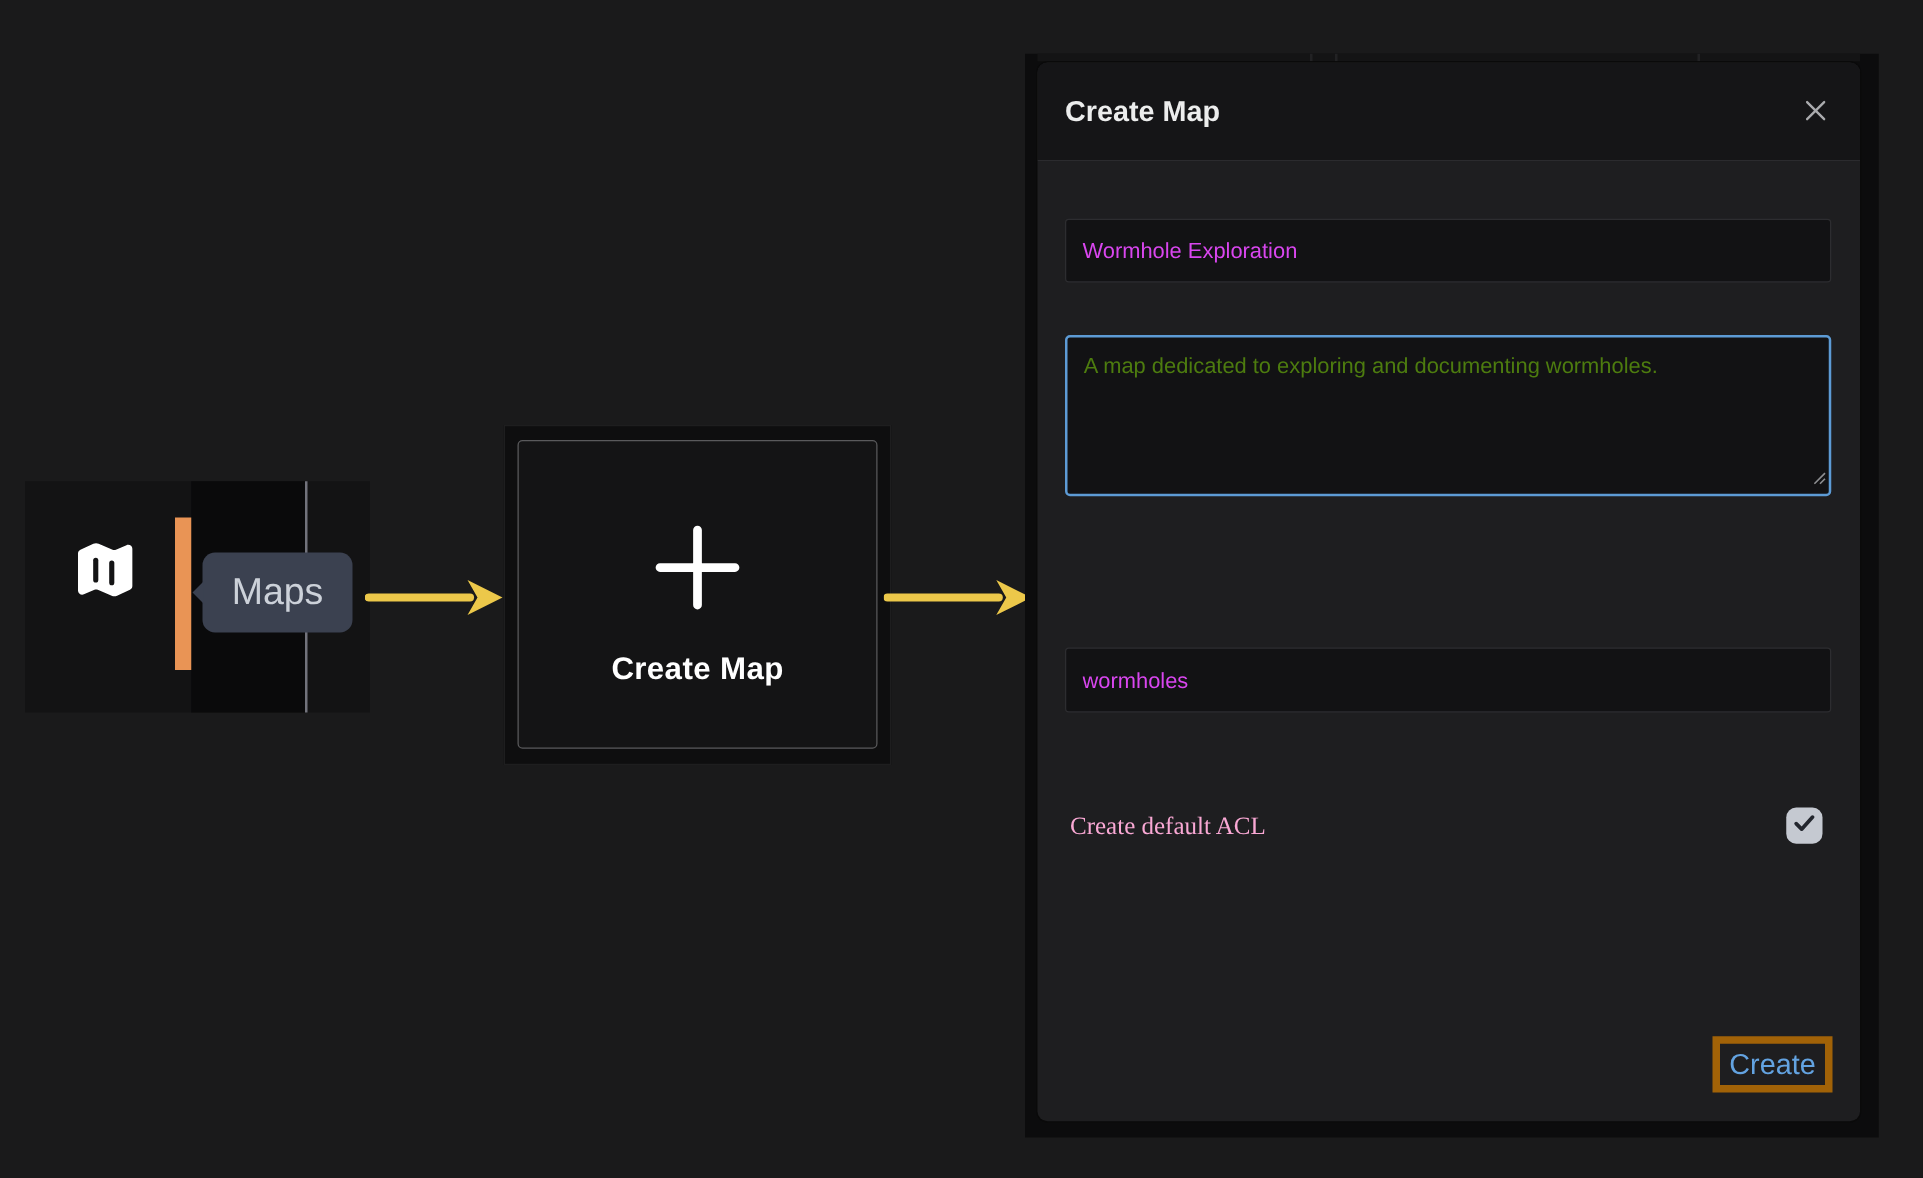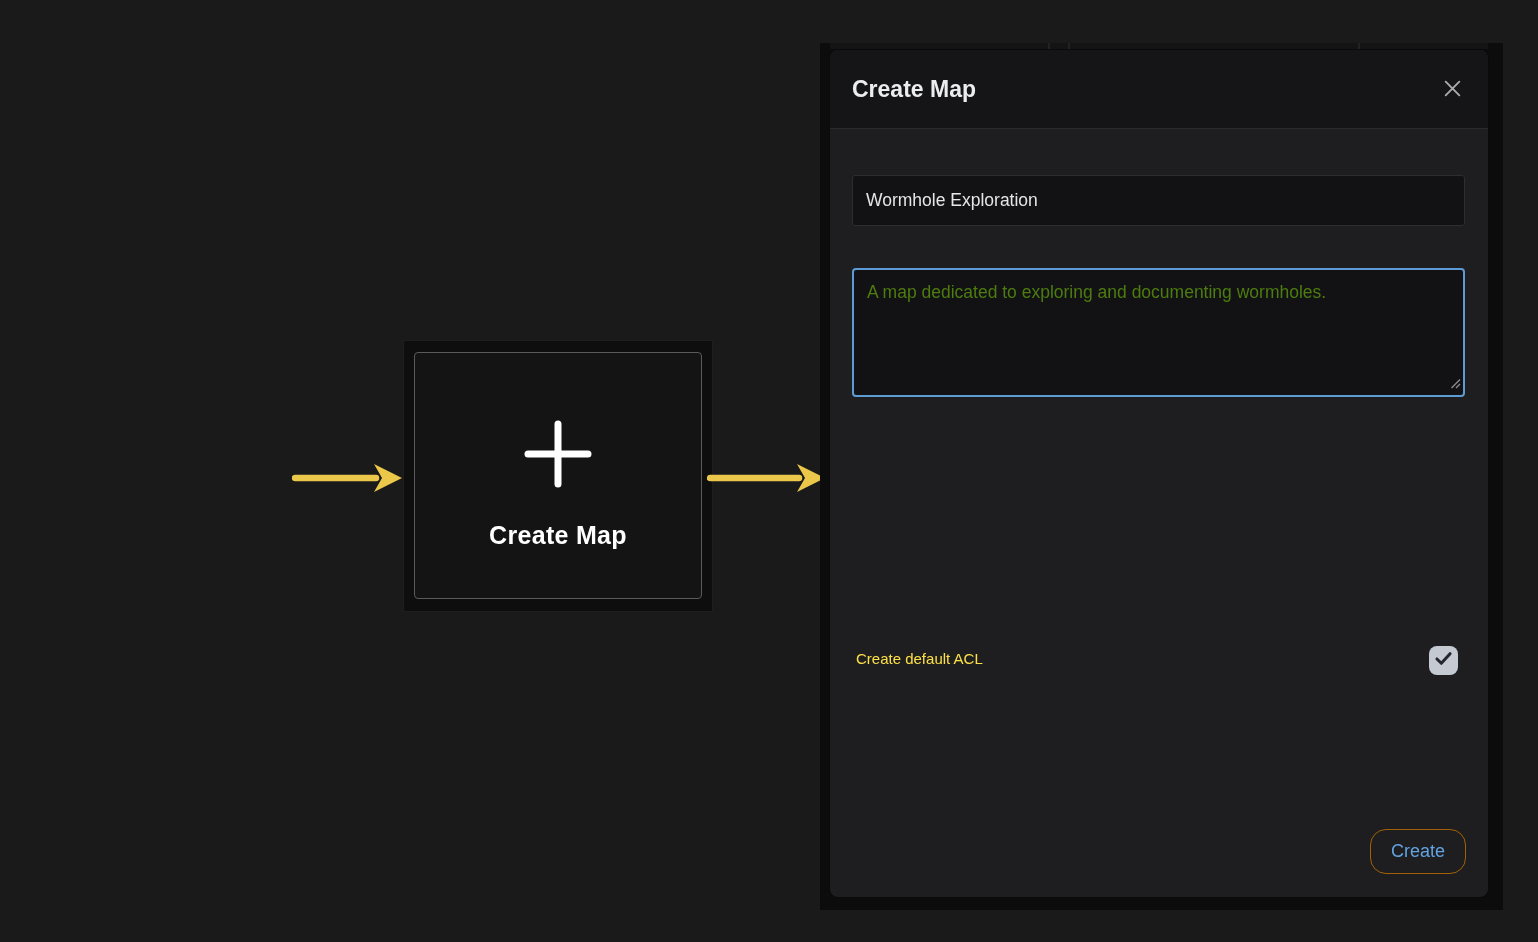--- a/index.html
+++ b/index.html
@@ -32,45 +32,63 @@
   .bg-tabstrip{position:absolute;left:10px;top:0;width:658px;height:6px;background:#141415;}
   .bg-tab-sep{position:absolute;top:0;width:2px;height:6px;background:#222224;}
 
   
   .modal{position:absolute;left:10px;top:7px;width:658px;height:847px;background:#1e1e20;border-radius:8px;overflow:hidden;box-shadow:0 0 0 1px #0a0a0a;}
   .modal-header{position:absolute;left:0;top:0;width:100%;height:79px;background:#151517;border-bottom:1px solid #2b2b2e;box-sizing:border-box;}
   .modal-title{position:absolute;left:22px;top:0;line-height:79px;color:#eceded;font-size:23px;font-weight:bold;}
   .modal-close{position:absolute;right:24px;top:28px;width:24px;height:24px;display:flex;align-items:center;justify-content:center;cursor:pointer;background:none;border:none;padding:0;}
 
   .fld{position:absolute;left:22px;width:613px;box-sizing:border-box;background:#121214;border:1px solid #2d2d30;border-radius:3px;
-       color:#e5e5e5;font-size:17.5px;font-family:"Liberation Sans",sans-serif;padding:0 13px;outline:none;}
+       color:#d946ef;font-size:17.5px;font-family:"Liberation Sans",sans-serif;padding:0 13px;outline:none;}
   .fld::placeholder{color:#9fa0a3;opacity:1;}
   .fld-name{top:125px;height:51px;}
   .fld-desc-wrap{position:absolute;left:22px;top:218px;width:613px;height:129px;}
   .fld-desc{position:absolute;left:0;top:0;width:100%;height:100%;box-sizing:border-box;background:#121214;
             border:2px solid #5d9bd5;border-radius:4px;color:#4d7c0f;font-size:17.5px;font-family:"Liberation Sans",sans-serif;
             padding:11px 13px;resize:none;outline:none;line-height:1.35;}
   .resize-grip{position:absolute;right:4px;bottom:4px;pointer-events:none;}
   .fld-owner{top:370px;height:52px;border-color:#513038;}
   .fld-scope{top:468px;height:52px;}
   .fld-access{top:660px;height:52px;}
 
   .acl-row{position:absolute;left:26px;top:596px;width:605px;height:30px;}
-  .acl-label{position:absolute;left:0;top:4px;color:#fde047;font-size:15px;}
+  .acl-label{position:absolute;left:0;top:4px;color:#f9a8d4;font-size:20px;font-family:Liberation Serif, serif;}
   .acl-checkbox{position:absolute;right:3px;top:0;width:29px;height:29px;background:#c5c9d1;border-radius:8px;
                 display:flex;align-items:center;justify-content:center;cursor:pointer;}
 
   .create-btn{position:absolute;left:540px;top:779px;width:96px;height:45px;background:transparent;
-              border:1px solid #a16207;border-radius:16px;color:#63a3e1;font-size:18px;font-family:"Liberation Sans",sans-serif;cursor:pointer;}
+              border:6px solid #a16207;border-radius:0;color:#63a3e1;font-size:23px;font-family:"Liberation Sans",sans-serif;cursor:pointer;}
 </style>
 </head>
 <body>
 
 <div class="stage">
 
+  <div class="sidebar-snippet">
+    <div class="sidebar-darkcol"></div>
+    <div class="sidebar-line"></div>
+    <div class="sidebar-accent"></div>
+    <div class="maps-btn">
+      <span>
+        <svg viewBox="0 0 24 24" width="58" height="58">
+          <path d="M8.55 3.32c.56-.26 1.2-.27 1.77-.02l4.6 2c.35.15.75.15 1.1 0l3.5-1.53c.88-.38 1.95.24 1.95 1.2v12.35c0 .53-.31 1.01-.79 1.23l-4.28 1.96c-.56.26-1.2.27-1.77.02l-4.6-2c-.35-.15-.75-.15-1.1 0l-3.5 1.53c-.88.38-1.95-.24-1.95-1.2V6.51c0-.53.31-1.01.79-1.23z" fill="#ffffff"></path>
+          <line x1="9.35" y1="8.8" x2="9.35" y2="15.3" stroke="#141415" stroke-width="1.7" stroke-linecap="round"></line>
+          <line x1="14.65" y1="9.7" x2="14.65" y2="16.2" stroke="#141415" stroke-width="1.7" stroke-linecap="round"></line>
+        </svg>
+      </span>
+    </div>
+    <div class="tooltip">
+      <div class="tooltip-caret"></div>
+      <span>Maps</span>
+    </div>
+  </div>
 
   <svg class="arrow arrow1" width="112" height="34" viewBox="0 0 112 34">
     <path d="M3 17 H84" stroke="#ecc84a" stroke-width="6.5" stroke-linecap="round" fill="none"></path>
     <path d="M82 3 L110 17 L82 31 L90 17 Z" fill="#ecc84a"></path>
   </svg>
 
   <div class="tile-outer">
     <div class="tile-card">
       <span class="tile-plus">
         <svg width="78" height="78" viewBox="0 0 78 78">
@@ -110,20 +128,21 @@
       <div class="fld-desc-wrap">
         <textarea class="fld-desc" style="">A map dedicated to exploring and documenting wormholes.</textarea>
         <span class="resize-grip">
           <svg width="11" height="11" viewBox="0 0 11 11">
             <path d="M10 1.5 L1.5 10 M10 6 L6 10" stroke="#8d8e91" stroke-width="1.3"></path>
           </svg>
         </span>
       </div>
 
 
+      <input class="fld fld-scope" type="text" value="wormholes" style="">
 
       <div class="acl-row">
         <span class="acl-label">Create default ACL</span>
         <div class="acl-checkbox" role="checkbox" aria-checked="true">
           <span id="acl-check">
             <svg width="21" height="21" viewBox="0 0 24 24">
               <path d="M4.5 12.5 L9.5 17.5 L19.5 6.5" stroke="#23262e" stroke-width="3.4" fill="none" stroke-linecap="round" stroke-linejoin="round"></path>
             </svg>
           </span>
         </div>

